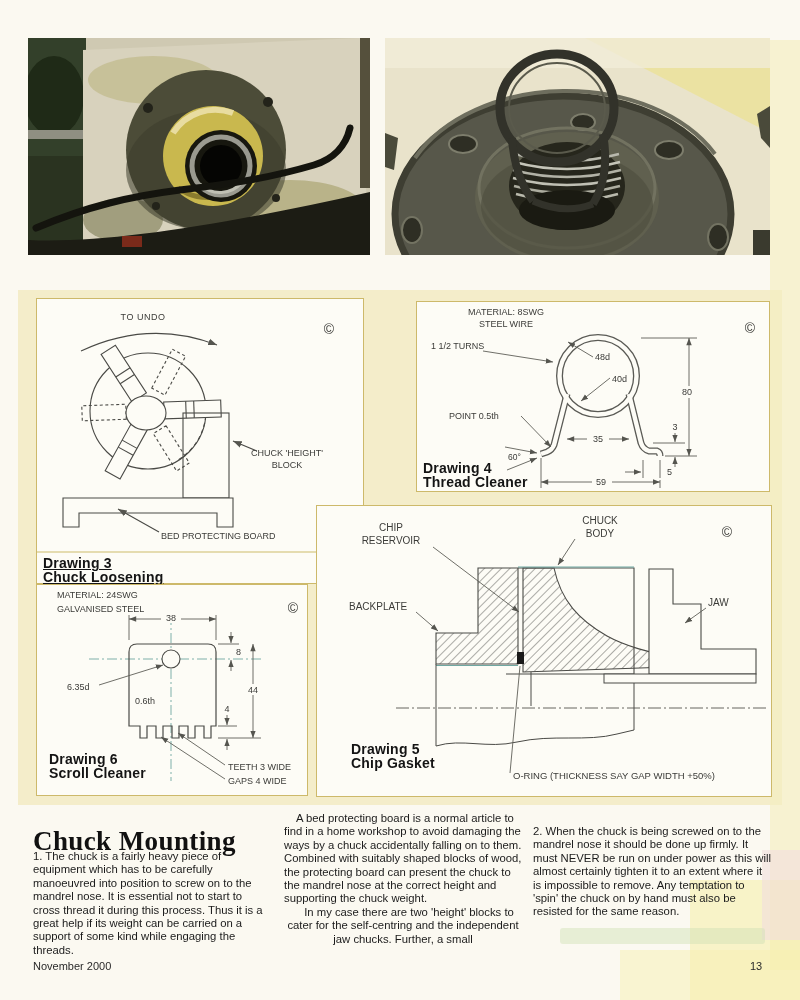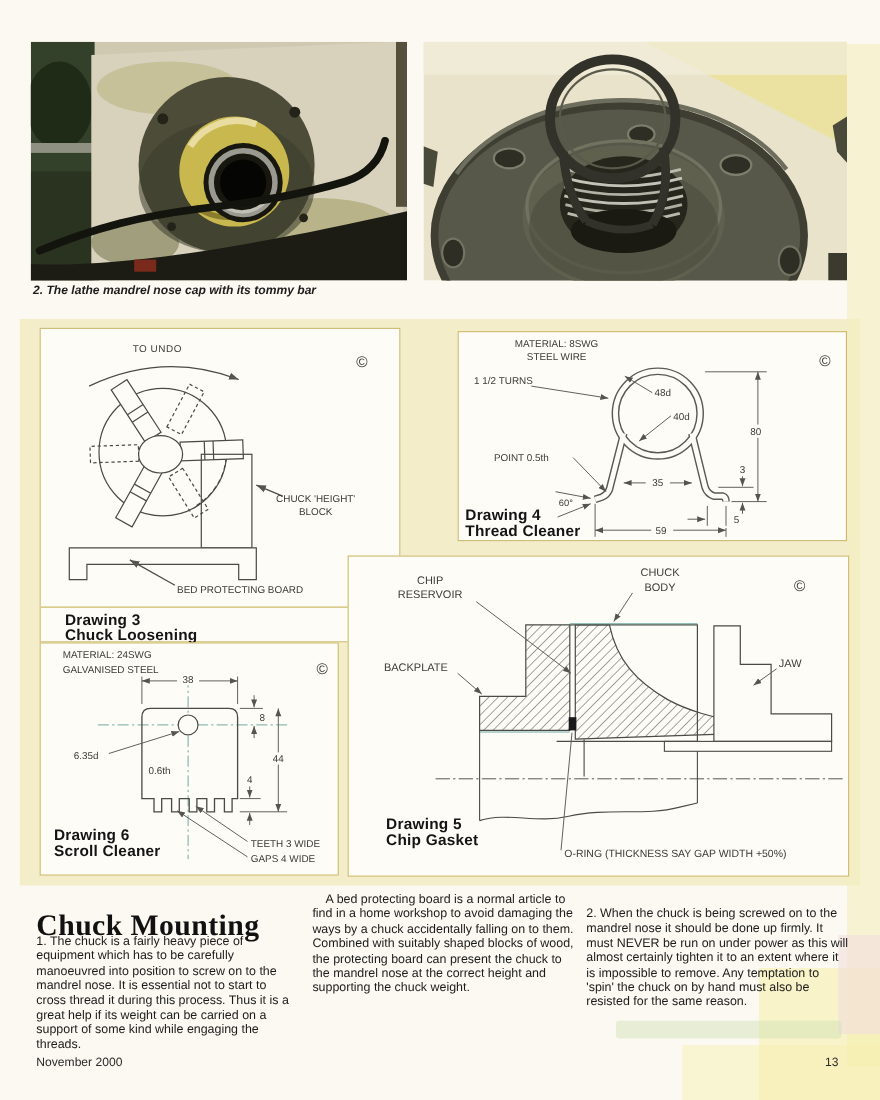--- a/index.html
+++ b/index.html
@@ -54,23 +54,20 @@
       <path d="M145,95 A50,50 0 0 1 205,75" stroke="#e8dca0" stroke-width="6" fill="none"></path>
       <path d="M150,150 A50,50 0 0 0 225,130" stroke="#8a7c2e" stroke-width="5" fill="none"></path>
       <circle cx="193" cy="128" r="36" fill="#17170f"></circle>
       <circle cx="193" cy="128" r="29" fill="none" stroke="#9a9a90" stroke-width="5"></circle>
       <circle cx="193" cy="128" r="21" fill="#050503"></circle>
       <path d="M172,146 A28,28 0 0 0 214,144" stroke="#c0c0b4" stroke-width="3" fill="none"></path>
       <path d="M8,190 C60,168 104,158 152,152 C202,146 242,140 286,127 C306,121 318,107 322,90" stroke="#14140e" stroke-width="7" fill="none" stroke-linecap="round"></path>
       <path d="M0,217 L0,202 C80,206 200,186 342,154 L342,217 Z" fill="#1c1c14"></path>
       <rect x="94" y="198" width="20" height="11" fill="#7a2a1a"></rect>
     </svg>
-  </div>
-  <div class="caption" style="left:30px;top:258px;width:335px;">
-    <span>2. The lathe mandrel nose cap with its tommy bar</span>
   </div>
 
   <div class="photo" style="left:385px;top:38px;width:385px;height:217px;">
     <svg width="385" height="217" viewBox="0 0 385 217">
       <rect width="385" height="217" fill="#e9e3cb"></rect>
       <polygon points="200,0 385,0 385,95" fill="#ece28c" opacity=".65"></polygon>
       <rect x="0" y="0" width="385" height="30" fill="#f1ecd8" opacity=".8"></rect>
       <polygon points="372,76 385,68 385,110 376,100" fill="#4a4a3a"></polygon>
       <rect x="368" y="192" width="17" height="25" fill="#3a3a2e"></rect>
       <polygon points="0,95 13,100 9,132 0,129" fill="#4a4a3a"></polygon>
@@ -150,21 +147,21 @@
         <path d="M220,152 L196,142" marker-end="url(#a3)"></path>
         <path d="M122,233 L81,210" marker-end="url(#a3)"></path>
       </g>
       <text x="106" y="21" font-size="9" text-anchor="middle" letter-spacing=".5">TO UNDO</text>
       <text x="250" y="157" font-size="9" text-anchor="middle">CHUCK 'HEIGHT'</text>
       <text x="250" y="169" font-size="9" text-anchor="middle">BLOCK</text>
       <text x="124" y="240" font-size="9">BED PROTECTING BOARD</text>
       <text x="292" y="35" font-size="14" text-anchor="middle">©</text>
       <line x1="0" y1="253" x2="325" y2="253" stroke="#cdbb6a" stroke-width="1.2"></line>
     </svg>
-    <div class="panel-label" style="left:22px;top:257px;">
+    <div class="panel-label" style="left:6px;top:257px;text-decoration:underline;">
       <div>Drawing 3</div>
       <div>Chuck Loosening</div>
     </div>
   </div>
 
   <div class="panel" style="left:416px;top:301px;width:354px;height:191px;padding-left:30px;">
     <svg width="351" height="188" viewBox="0 0 351 188">
       <defs>
         <marker id="a4" markerWidth="9" markerHeight="8" refX="8" refY="4" orient="auto">
             <path d="M0,1 L8,4 L0,7 Z" fill="#55554f"></path>
@@ -336,20 +333,21 @@
   <div class="headline" style="left:33px;top:814px;">
     <span>Chuck Mounting</span>
   </div>
 
   <div class="col" style="left:33px;top:850px;">
     <p>1. The chuck is a fairly heavy piece of equipment which has to be carefully manoeuvred into position to screw on to the mandrel nose. It is essential not to start to cross thread it during this process. Thus it is a great help if its weight can be carried on a support of some kind while engaging the threads.</p>
   </div>
 
   <div class="col" style="left:284px;top:812px;">
     <p class="indent">A bed protecting board is a normal article to find in a home workshop to avoid damaging the ways by a chuck accidentally falling on to them. Combined with suitably shaped blocks of wood, the protecting board can present the chuck to the mandrel nose at the correct height and supporting the chuck weight.</p>
+    <p class="indent">In my case there are two 'height' blocks to cater for the self-centring and the independent jaw chucks. Further, a small</p>
   </div>
 
   <div class="col" style="left:533px;top:812px;">
     <p style="margin-top:13px;">2. When the chuck is being screwed on to the mandrel nose it should be done up firmly. It must NEVER be run on under power as this will almost certainly tighten it to an extent where it is impossible to remove. Any temptation to 'spin' the chuck on by hand must also be resisted for the same reason.</p>
   </div>
 
   <div class="footer" style="left:33px;top:960px;">
     <span>November 2000</span>
   </div>
   <div class="footer" style="left:750px;top:960px;">

